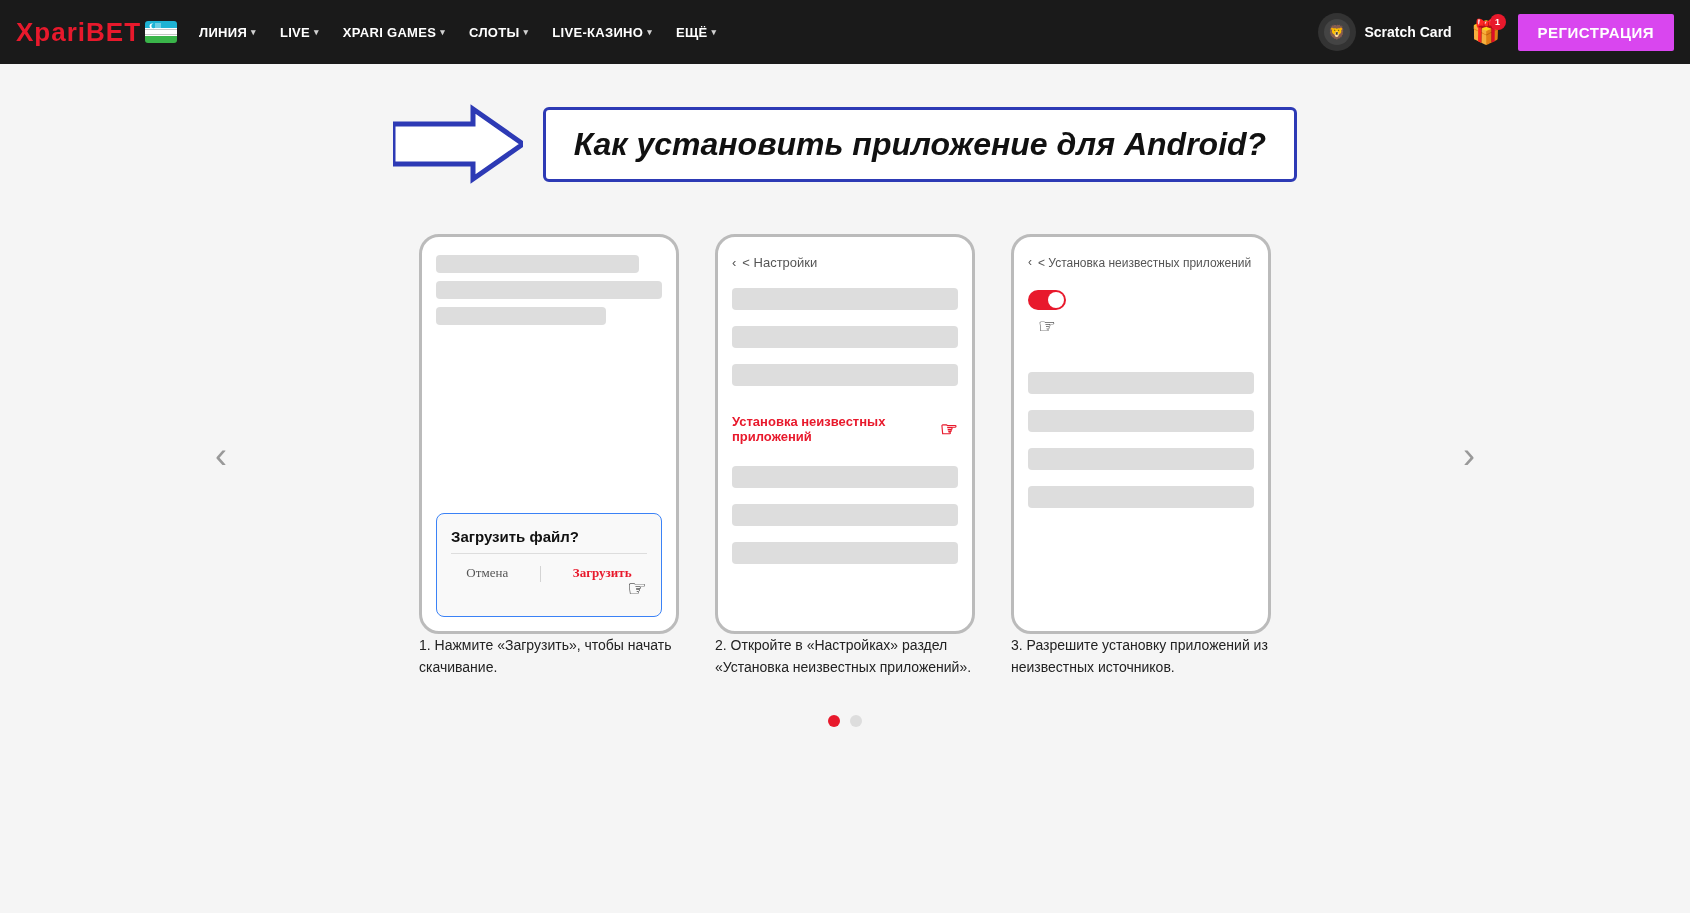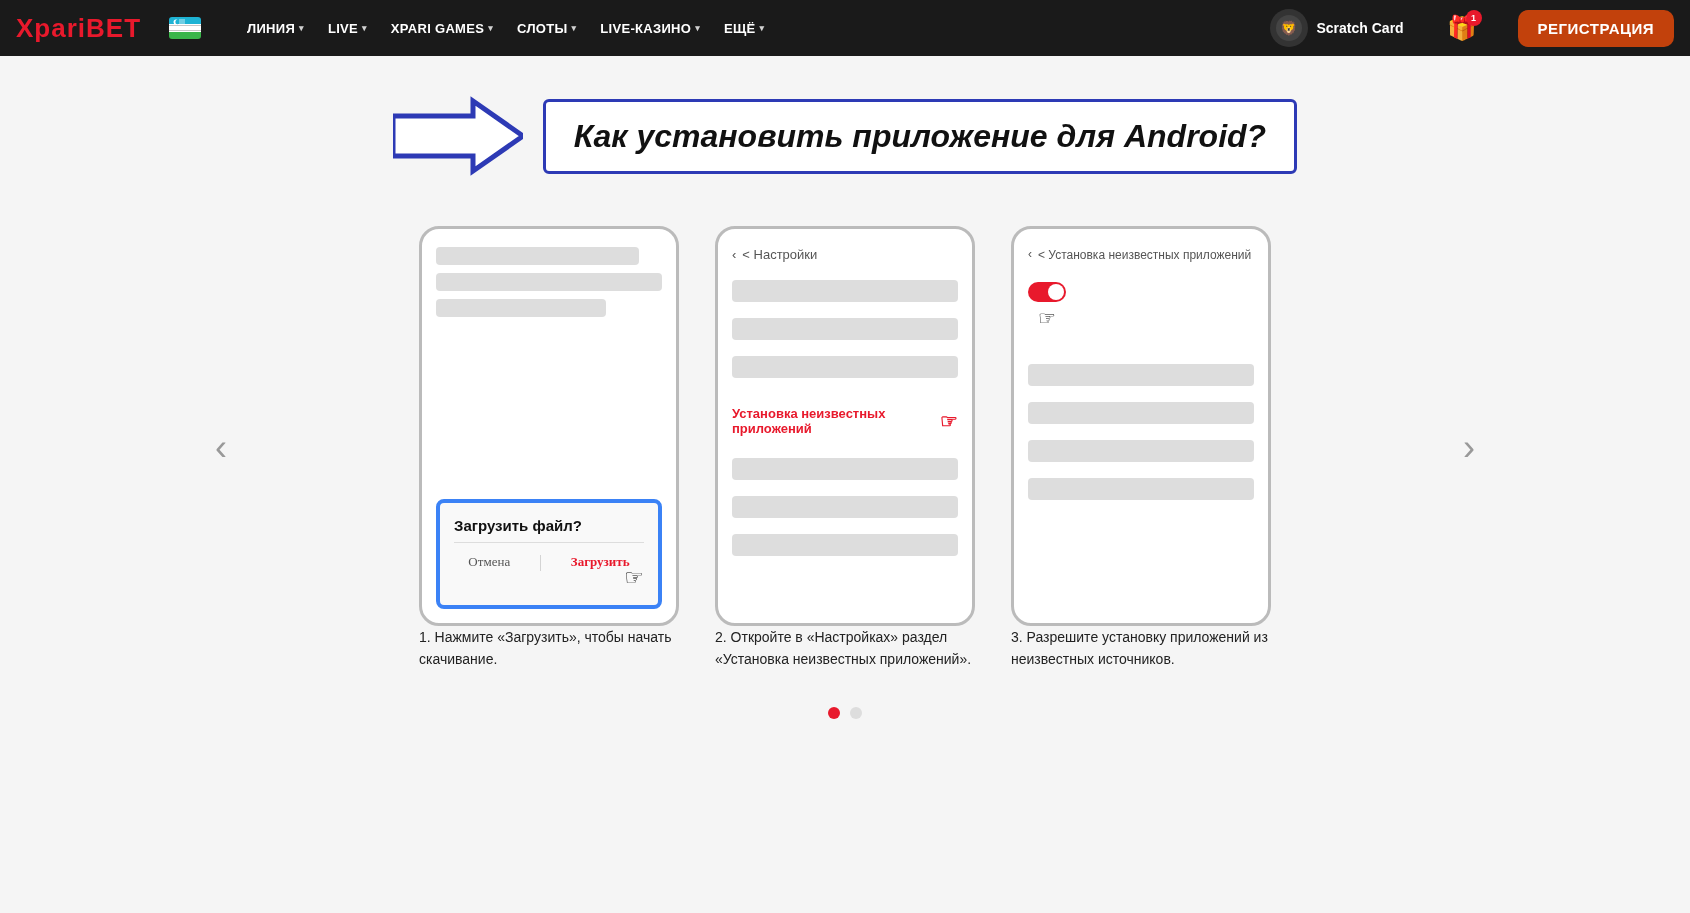--- a/index.html
+++ b/index.html
@@ -1,25 +1,25 @@
 <!DOCTYPE html>
 <html><head>
   <meta charset="utf-8">
   <style>
     * { box-sizing: border-box; margin: 0; padding: 0; }
     body { font-family: Arial, sans-serif; background: #f5f5f5; min-height: 913px; }
 
     
     .header {
       background: #1a1a1a;
-      height: 56px;
+      height: 64px;
       display: flex;
       align-items: center;
       padding: 0 16px;
-      gap: 24px;
+      gap: 0;
     }
     .logo-text {
       font-size: 26px;
       font-weight: 900;
       color: #fff;
       letter-spacing: 1px;
     }
     .logo-text span {
       color: #e8192c;
     }
@@ -87,28 +87,28 @@
       top: 0; right: 0;
       background: #e8192c;
       color: #fff;
       font-size: 9px;
       font-weight: bold;
       width: 16px; height: 16px;
       border-radius: 50%;
       display: flex; align-items: center; justify-content: center;
     }
     .register-btn {
-      background: #c2410c;
+      background: #d946ef;
       color: #fff;
       border: none;
       padding: 10px 20px;
       font-size: 15px;
       font-weight: 800;
       text-transform: uppercase;
-      border-radius: 10px;
+      border-radius: 2px;
       cursor: pointer;
       letter-spacing: 0.5px;
       white-space: nowrap;
       margin-left: 12px;
       text-align: right;
     }
 
     
     .main-content {
       max-width: 1400px;
@@ -186,21 +186,21 @@
       border-radius: 4px;
       height: 18px;
       width: 100%;
     }
     .placeholder-bar.wide { width: 90%; }
     .placeholder-bar.short { width: 75%; }
     .bars-group { display: flex; flex-direction: column; gap: 8px; margin-bottom: 8px; }
 
     .dialog-box {
       background: #f9f9f9;
-      border: 4px solid #3b82f6;
+      border: 1px solid #3b82f6;
       border-radius: 8px;
       padding: 14px;
       margin-top: auto;
     }
     .dialog-title {
       font-size: 15px;
       font-weight: 700;
       color: #111;
       margin-bottom: 8px;
     }

